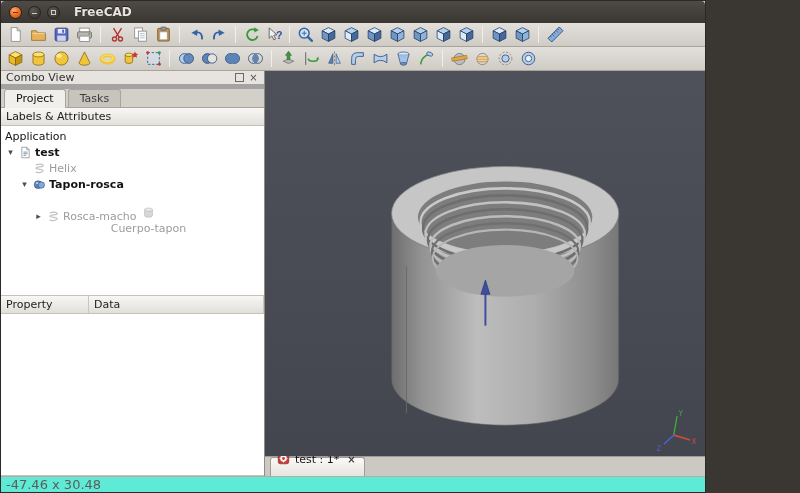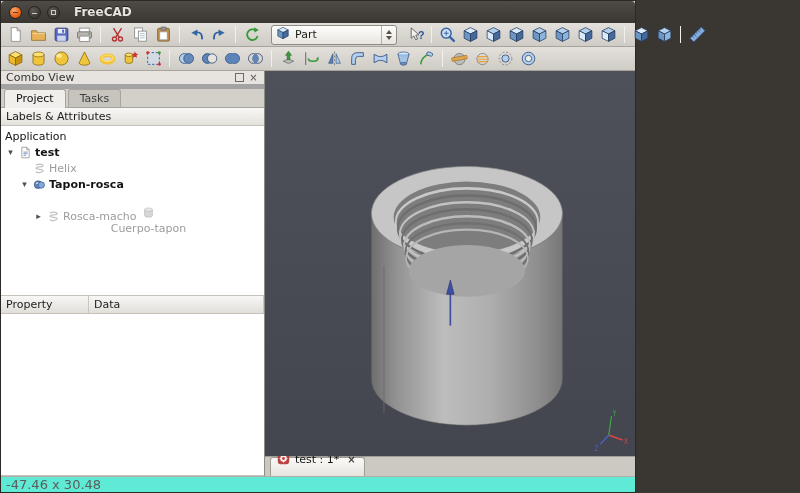--- a/index.html
+++ b/index.html
@@ -1,18 +1,18 @@
 <!DOCTYPE html>
 <html><head>
 <meta charset="utf-8">
 <style>
   *{box-sizing:border-box;cursor:default;-webkit-user-select:none;user-select:none}
   html,body{margin:0;padding:0;width:800px;height:493px;overflow:hidden;
     font-family:"DejaVu Sans","Liberation Sans",sans-serif;font-size:11px;background:#3a3733}
-  .window{width:636px;height:493px;display:flex;flex-direction:column;background:#d6d2cd;border:1px solid #2b2825}
+  .window{width:706px;height:493px;display:flex;flex-direction:column;background:#d6d2cd;border:1px solid #2b2825}
 
   
   .titlebar{flex:0 0 22px;height:22px;background:linear-gradient(#4e4a45,#3a3733);display:flex;align-items:center;border-radius:4px 4px 0 0}
   .winbtns{display:flex;gap:6px;margin-left:8px}
   .wbtn{width:13px;height:13px;border-radius:50%;border:1px solid #25221e;position:relative}
   .wbtn.close{background:radial-gradient(circle at 35% 30%,#f9a86f,#e8651a 60%,#bd4c0c)}
   .wbtn.min,.wbtn.max{background:radial-gradient(circle at 35% 30%,#5d5952,#3f3b36 65%)}
   .wbtn.min::after{content:"";position:absolute;left:3px;right:3px;bottom:4px;height:1px;background:#cfcac2}
   .wbtn.max::after{content:"";position:absolute;left:3px;right:3px;top:3px;bottom:3px;border:1px solid #cfcac2}
   .wbtn.close::after{content:"";position:absolute;left:3px;right:3px;top:5px;height:1px;background:#7e3208}
@@ -148,34 +148,20 @@
           </svg>
         </button>
         <span class="tsep"></span>
         <button class="tbtn">
           <svg viewBox="0 0 16 16" width="17" height="17" aria-hidden="true">
             <path d="M12.8 9.5 A5 5 0 1 1 11 4.2" fill="none" stroke="#3a9a3a" stroke-width="1.7"></path>
             <path d="M9.5 1.2 L14 3.8 L9.8 6.2 Z" fill="#3a9a3a"></path>
           </svg>
         </button>
       </div>
-    <div class="wbcombo">
-      <span class="wbicon"><svg viewBox="0 0 16 16" width="14" height="14" aria-hidden="true">
-            <g stroke="#20395c" stroke-width="0.7" stroke-linejoin="round">
-              <path d="M8 1.5 L14 4.5 L8 7.5 L2 4.5 Z" fill="#dcebfa"></path>
-              <path d="M2 4.5 L8 7.5 V14.5 L2 11.5 Z" fill="#6d96c4"></path>
-              <path d="M14 4.5 L8 7.5 V14.5 L14 11.5 Z" fill="#44699a"></path>
-            </g>
-          </svg></span>
-      <span class="lbl">Part</span>
-      <span class="spin">
-          <i class="up"></i>
-          <i class="dn"></i>
-        </span>
-    </div>
     <div class="tgroup">
         <button class="tbtn">
           <svg viewBox="0 0 16 16" width="17" height="17" aria-hidden="true">
             <path d="M3 1.8 L3 11.5 L5.6 9.3 L7.3 13 L9 12.2 L7.3 8.6 L10.2 8.3 Z" fill="#f2f2f2" stroke="#444" stroke-width="0.7"></path>
             <text x="9.3" y="12.6" font-size="10" font-weight="bold" fill="#2a52a0">?</text>
           </svg>
         </button>
       </div>
     <span class="tsep"></span>
     <div class="tgroup">

